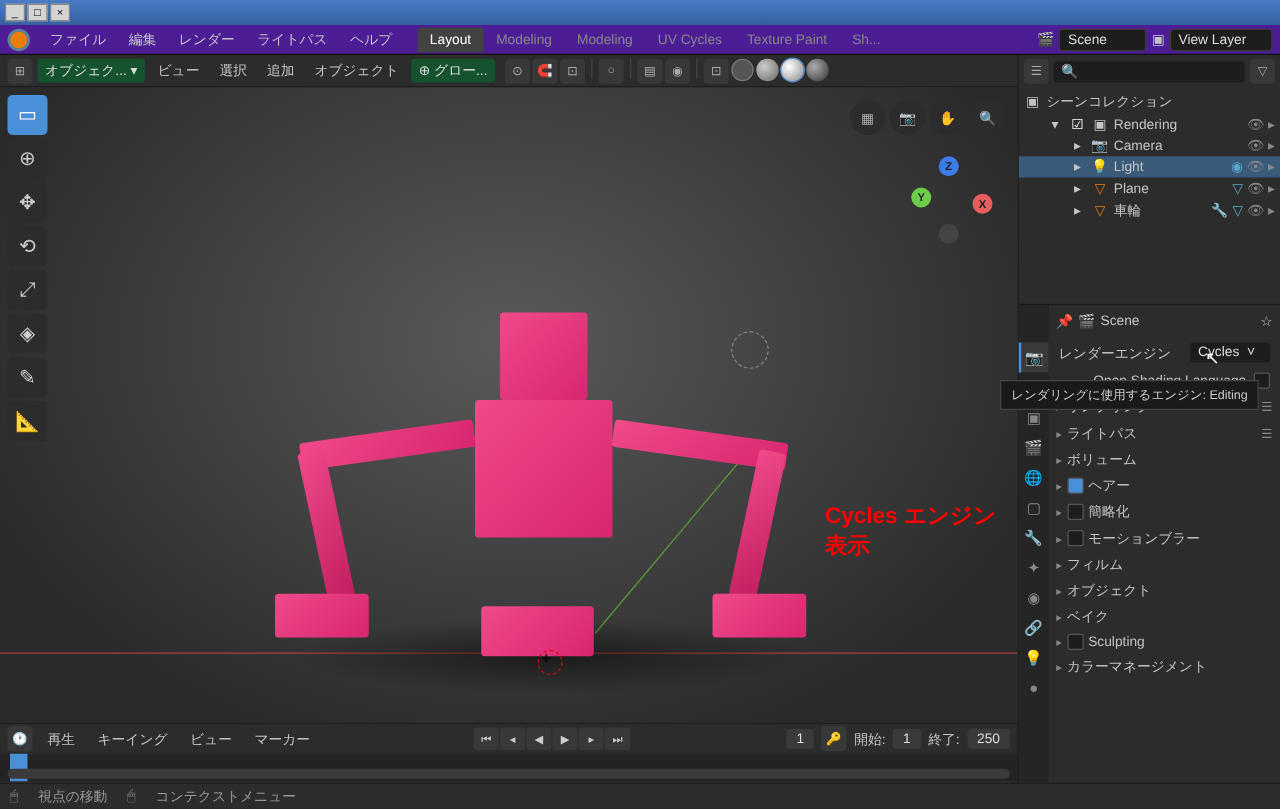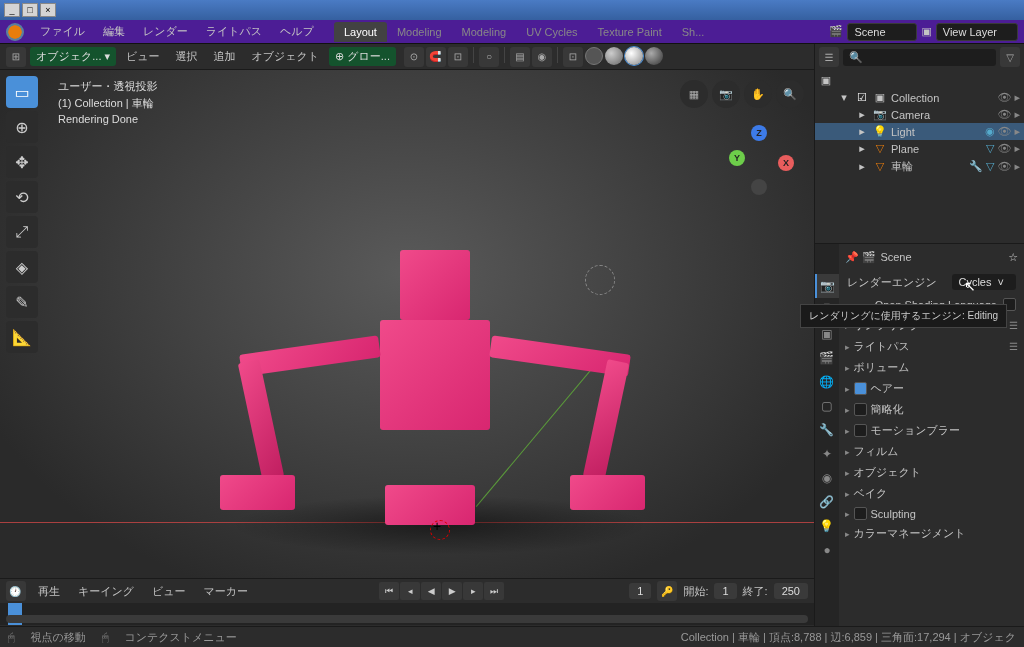--- a/index.html
+++ b/index.html
@@ -197,25 +197,20 @@
       <div class="toolbar-left">
         <div class="tool-btn active">▭</div>
         <div class="tool-btn">⊕</div>
         <div class="tool-btn">✥</div>
         <div class="tool-btn">⟲</div>
         <div class="tool-btn">⤢</div>
         <div class="tool-btn">◈</div>
         <div class="tool-btn">✎</div>
         <div class="tool-btn">📐</div>
       </div>
-      <div class="vp-text">
-        <div>ユーザー・透視投影</div>
-        <div>(1) Collection | 車輪</div>
-        <div>Rendering Done</div>
-      </div>
       <div class="gizmo-icons">
         <div class="gizmo-ball">▦</div>
         <div class="gizmo-ball">📷</div>
         <div class="gizmo-ball">✋</div>
         <div class="gizmo-ball">🔍</div>
       </div>
       <div class="axis-gizmo">
         <div class="axis-dot dot-z">Z</div>
         <div class="axis-dot dot-y">Y</div>
         <div class="axis-dot dot-x">X</div>
@@ -228,20 +223,21 @@
         <div class="rbox arm-l"></div>
         <div class="rbox arm-r"></div>
         <div class="rbox leg-l"></div>
         <div class="rbox leg-r"></div>
         <div class="rbox foot-l"></div>
         <div class="rbox foot-r"></div>
         <div class="rbox foot-c"></div>
       </div>
       <div class="empty-obj"></div>
       <div class="cursor-3d"></div>
+      <div class="annotation">Cycles エンジン表示</div>
     </div>
 
     <div class="timeline">
       <div class="tl-header">
         <div class="vp-icon">🕐</div>
         <span class="vp-btn">再生</span>
         <span class="vp-btn">キーイング</span>
         <span class="vp-btn">ビュー</span>
         <span class="vp-btn">マーカー</span>
         <div class="tl-controls">
@@ -269,27 +265,28 @@
   <div class="right-panel">
     <div class="outliner">
       <div class="outliner-header">
         <div class="vp-icon">☰</div>
         <div class="search-box">🔍</div>
         <div class="vp-icon">▽</div>
       </div>
       <div class="outliner-tree">
         <div class="tree-row">
           <span class="tree-icon">▣</span>
+          <span class="tree-label">シーンコレクション</span>
         </div>
         <div class="tree-row">
           <span class="tree-indent"></span>
             <span class="tree-icon">▾</span>
           <span class="tree-icon" style="color:#fff">☑</span>
             <span class="tree-icon">▣</span>
-          <span class="tree-label">Collection</span>
+          <span class="tree-label">Rendering</span>
           <span class="tree-toggles">
               <span>👁</span>
               <span>▸</span>
             </span>
         </div>
         <div class="tree-row">
           <span class="tree-indent"></span>
             <span class="tree-indent"></span>
             <span class="tree-icon">▸</span>
           <span class="tree-icon">📷</span>
@@ -425,14 +422,13 @@
 </div>
 
 <div class="tooltip">レンダリングに使用するエンジン: Editing</div>
 <div class="cursor-ptr">↖</div>
 
 <div class="statusbar">
   <span>🖱</span>
   <span>視点の移動</span>
   <span>🖱</span>
   <span>コンテクストメニュー</span>
-  <span class="status-right">Collection | 車輪 | 頂点:8,788 | 辺:6,859 | 三角面:17,294 | オブジェク</span>
 </div>
 
 </body></html>

